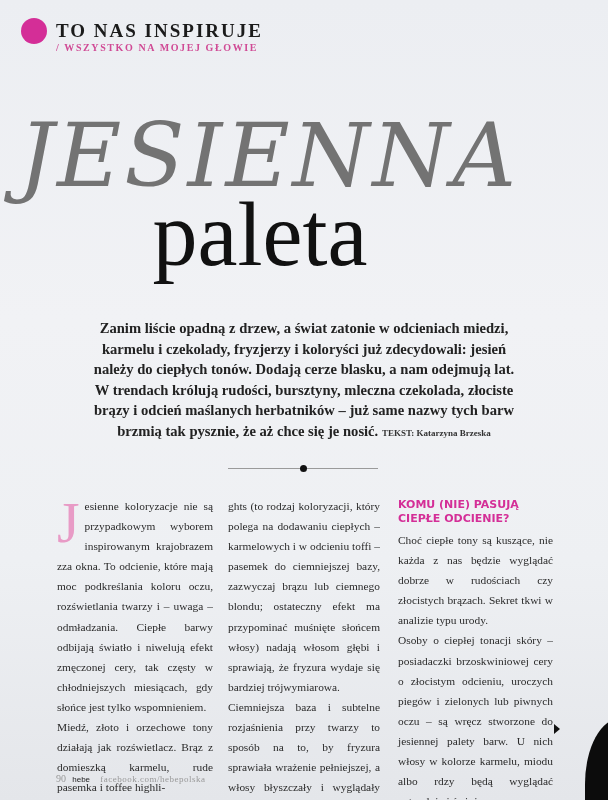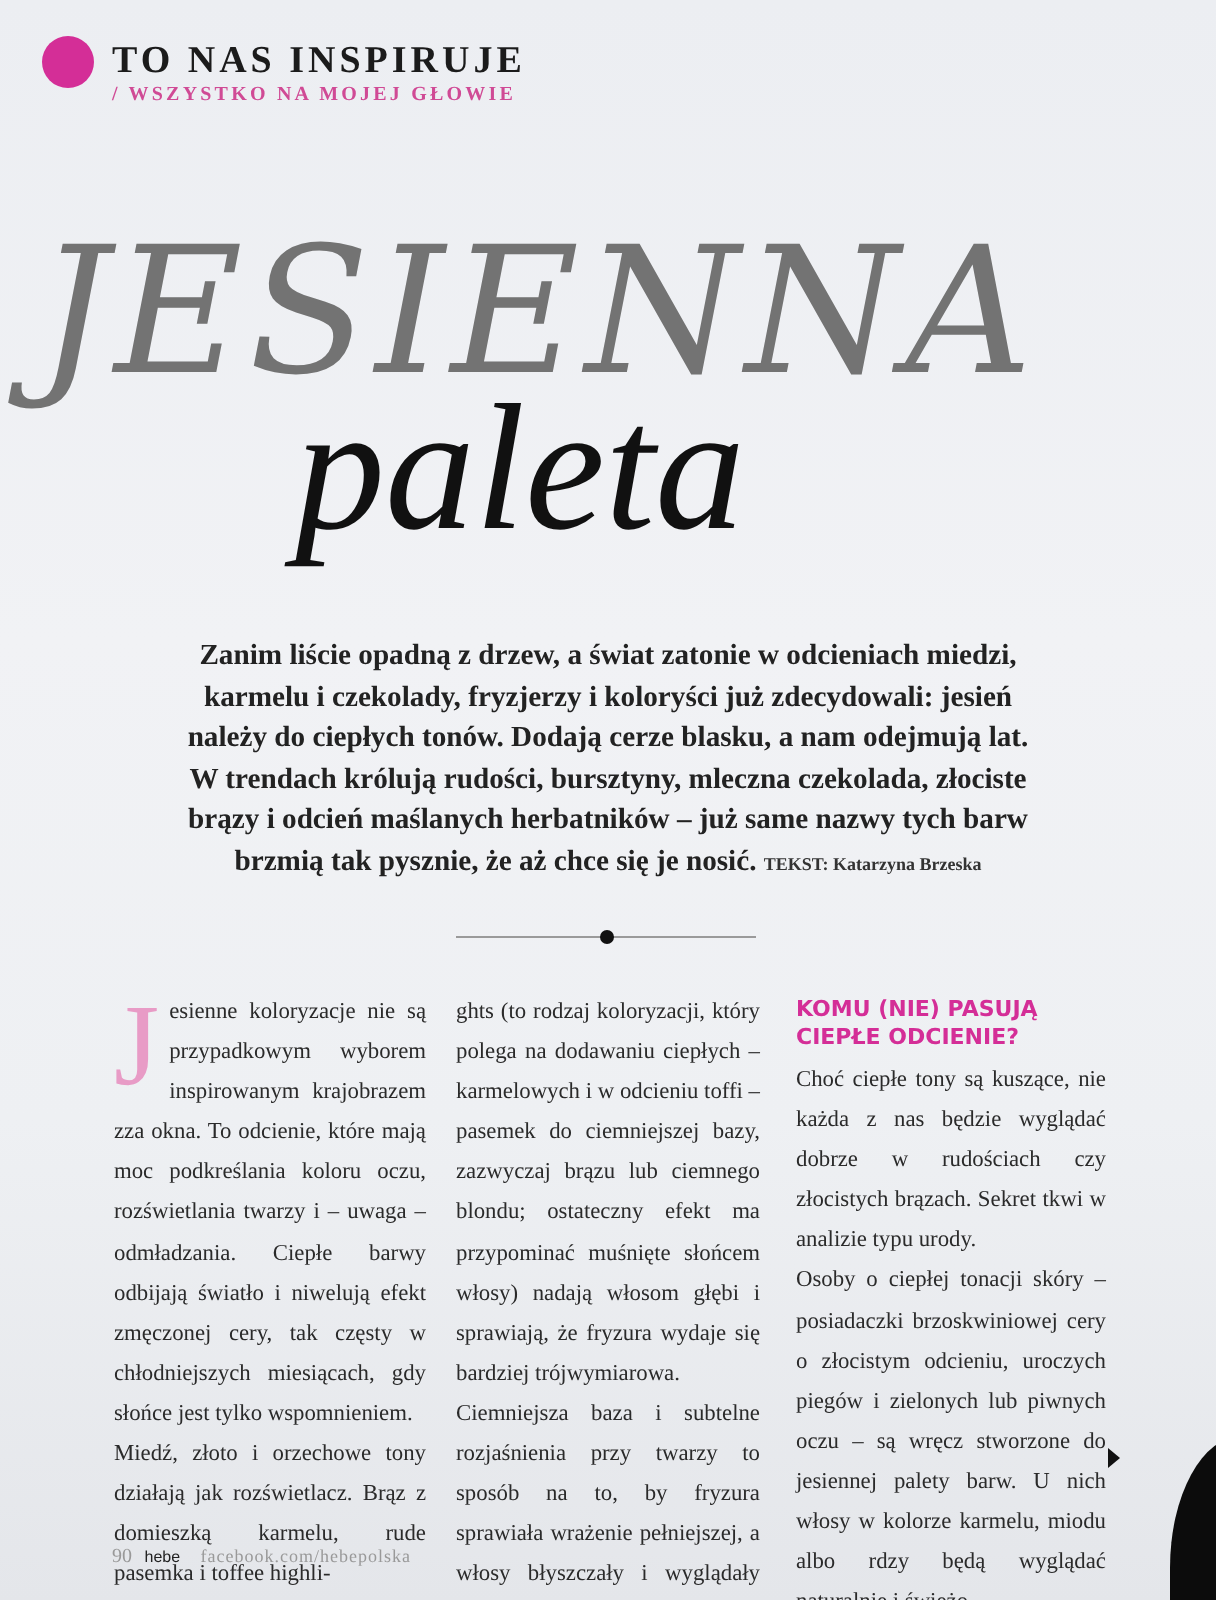--- a/index.html
+++ b/index.html
@@ -23,21 +23,21 @@
     font-family: "Liberation Serif", serif; font-weight: bold;
     font-size: 10px; letter-spacing: 1.6px; color: #d04a95;
   }
   .title-main {
     position: absolute; left: 0; width: 538px; top: 112px; text-align: center;
     font-family: "DejaVu Serif", serif; font-style: italic; font-weight: normal;
     font-size: 88px; letter-spacing: 3px; color: #737373; line-height: 1;
   }
   .title-sub {
     position: absolute; left: 0; width: 520px; top: 190px; text-align: center;
-    font-family: "Liberation Serif", serif; font-style: italic;
+    font-family: "Liberation Serif", serif; 
     font-size: 90px; color: #111; line-height: 1;
   }
   .lead {
     position: absolute; left: 92px; width: 424px; top: 318px;
     text-align: center; font-family: "Liberation Serif", serif; font-weight: bold;
     font-size: 14.6px; line-height: 20.6px; color: #222;
   }
   .lead .byline { font-size: 9px; font-weight: bold; color: #333; }
   .divider {
     position: absolute; left: 228px; top: 468px; width: 150px; height: 1px; background: #9a9a9a;

